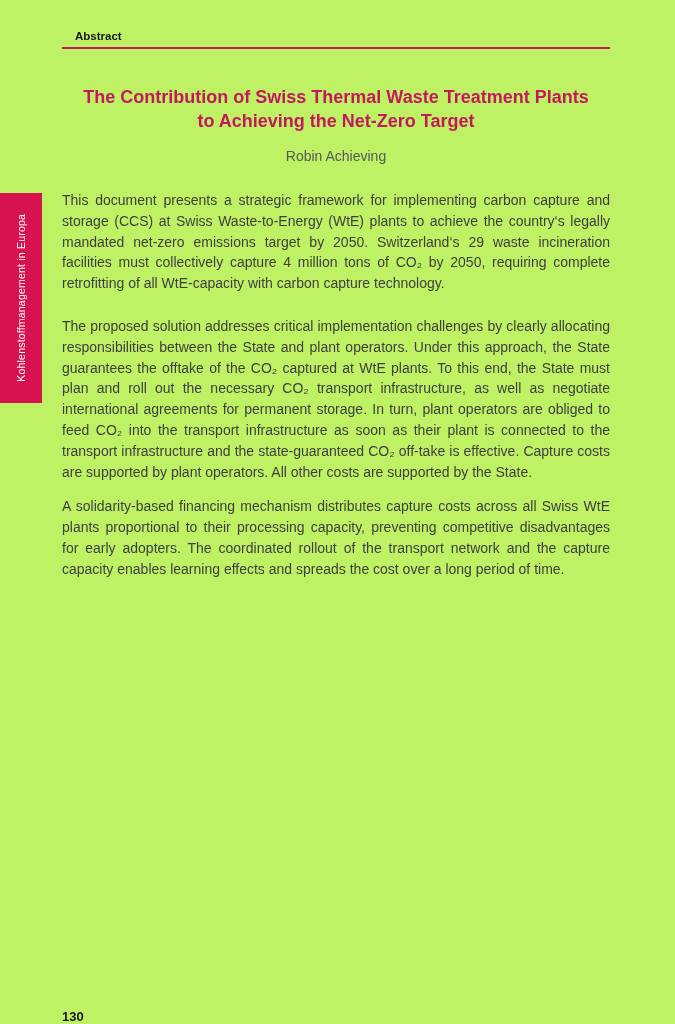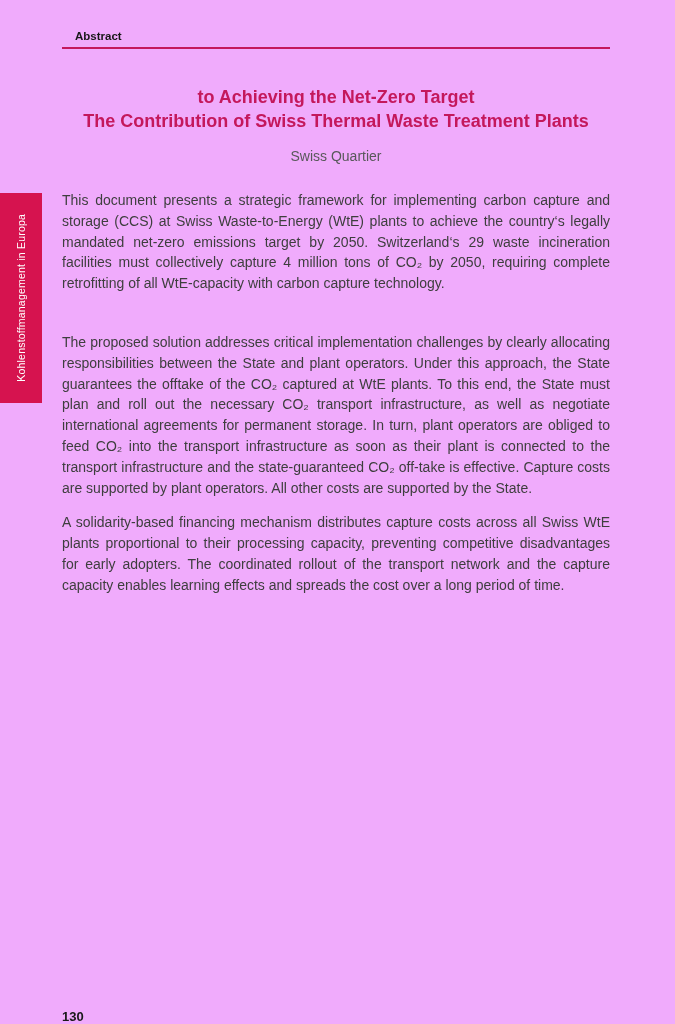--- a/index.html
+++ b/index.html
@@ -5,21 +5,21 @@
   html, body {
     margin: 0;
     padding: 0;
     background: #e8e8e8;
   }
   .page {
     position: relative;
     width: 675px;
     height: 1024px;
     margin: 0 auto;
-    background: #f0abfc;
+    background: #bef264;
     font-family: "Liberation Sans", sans-serif;
     overflow: hidden;
     box-shadow: 0 0 4px rgba(0,0,0,0.15);
   }
   .running-head {
     position: absolute;
     left: 75px;
     top: 30px;
     font-size: 11.5px;
     font-weight: bold;
@@ -79,21 +79,21 @@
     width: 548px;
     color: var(--body_gray, #3e3e3e);
     font-size: 14px;
     line-height: 20.8px;
     text-align: justify;
   }
   .body-copy p {
     margin: 0 0 14px 0;
   }
   .body-copy p.first {
-    margin-bottom: 38px;
+    margin-bottom: 22px;
   }
   .page-number {
     position: absolute;
     left: 62px;
     top: 977px;
     font-size: 13px;
     font-weight: bold;
     color: #181818;
     margin-top: 32px;
   }
@@ -101,25 +101,25 @@
 </head>
 <body>
 
 <div class="page">
 
   <div class="running-head">Abstract</div>
 
   <div class="header-rule"></div>
 
   <div class="title-block">
+    <div>The Contribution of Swiss Thermal Waste Treatment Plants</div>
     <div>to Achieving the Net-Zero Target</div>
-    <div>The Contribution of Swiss Thermal Waste Treatment Plants</div>
   </div>
 
-  <div class="author">Swiss Quartier</div>
+  <div class="author">Robin Achieving</div>
 
   <div class="chapter-tab">
     <span class="tab-text">Kohlenstoffmanagement in Europa</span>
   </div>
 
   <div class="body-copy">
     <p class="first">This document presents a strategic framework for implementing carbon capture and storage (CCS) at Swiss Waste-to-Energy (WtE) plants to achieve the country‘s legally mandated net-zero emissions target by 2050. Switzerland‘s 29 waste incineration facilities must collectively capture 4 million tons of CO₂ by 2050, requiring complete retrofitting of all WtE-capacity with carbon capture technology.</p>
     <p>The proposed solution addresses critical implementation challenges by clearly allocating responsibilities between the State and plant operators. Under this approach, the State guarantees the offtake of the CO₂ captured at WtE plants. To this end, the State must plan and roll out the necessary CO₂ transport infrastructure, as well as negotiate international agreements for permanent storage. In turn, plant operators are obliged to feed CO₂ into the transport infrastructure as soon as their plant is connected to the transport infrastructure and the state-guaranteed CO₂ off-take is effective. Capture costs are supported by plant operators. All other costs are supported by the State.</p>
     <p>A solidarity-based financing mechanism distributes capture costs across all Swiss WtE plants proportional to their processing capacity, preventing competitive disadvantages for early adopters. The coordinated rollout of the transport network and the capture capacity enables learning effects and spreads the cost over a long period of time.</p>
   </div>

